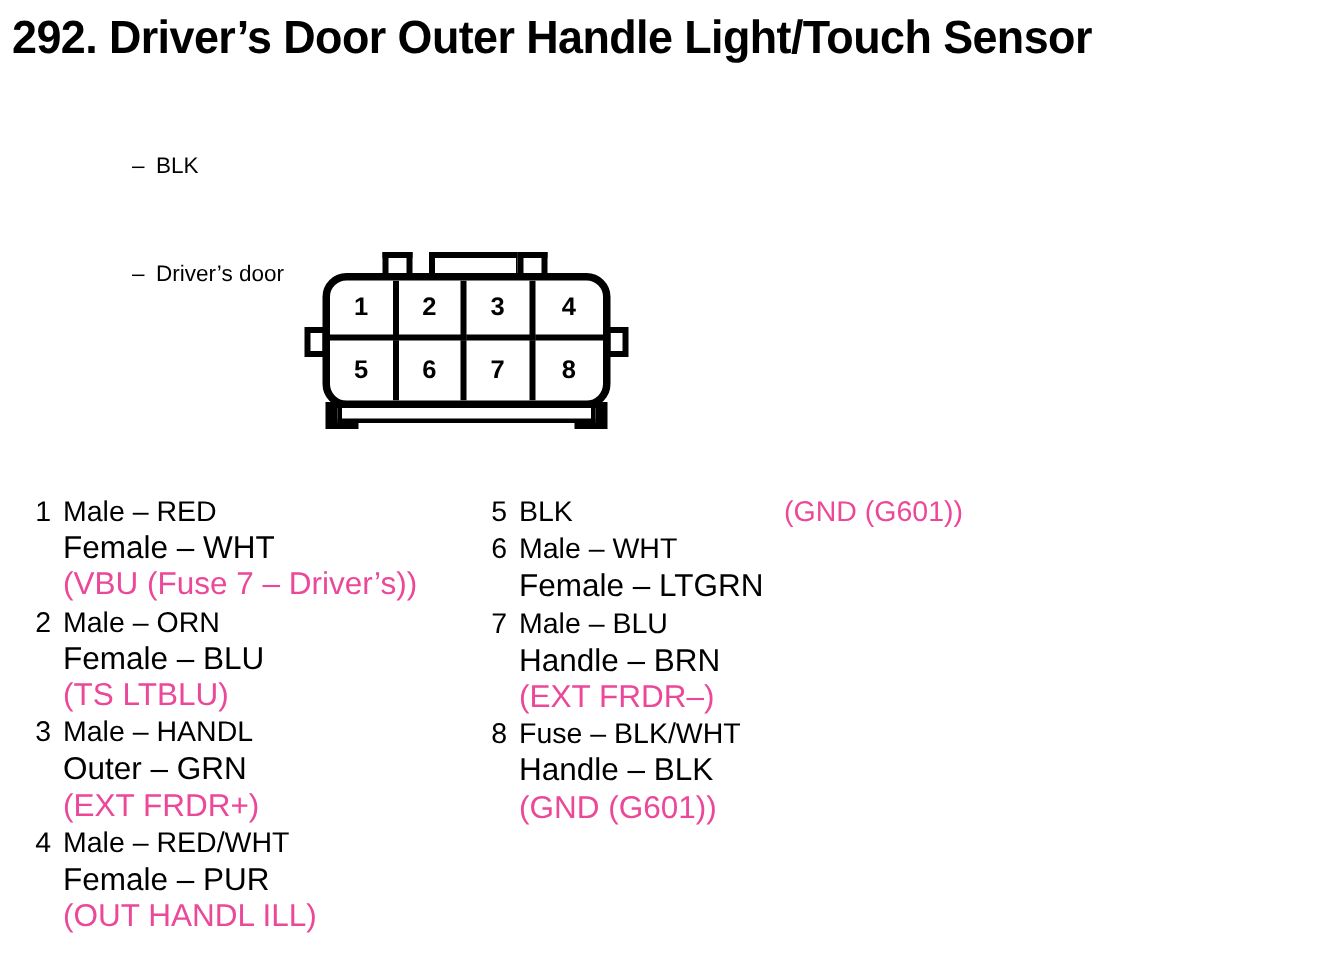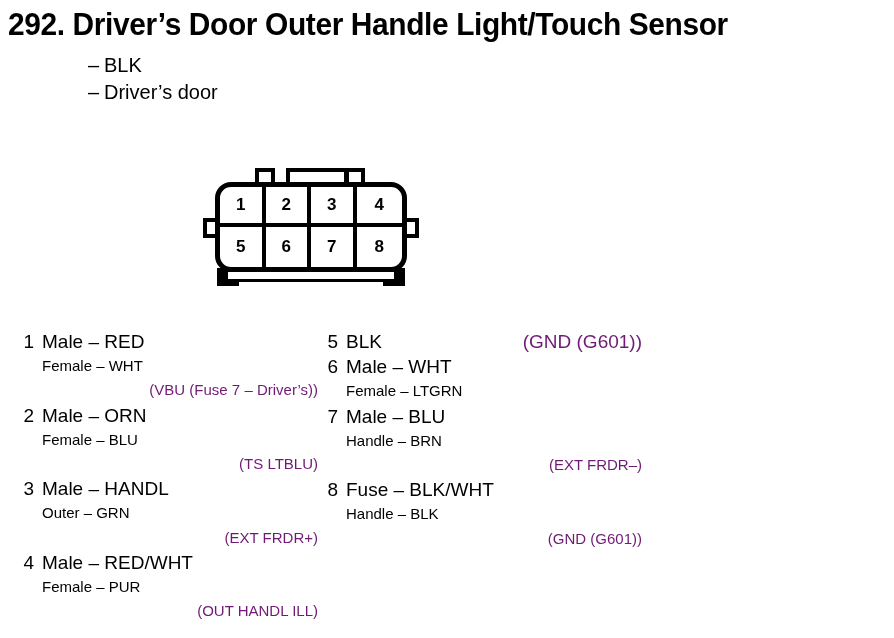--- a/index.html
+++ b/index.html
@@ -31,23 +31,24 @@
     transform-origin: left center;
   }
 
   .subtitle-list {
     position: absolute;
     left: 88px;
     top: 52px;
     width: 600px;
   }
   .subtitle-line {
-    font-size: 20px;
+    font-size: 15px;
     line-height: 27px;
     white-space: nowrap;
+    margin-top: 45px;
   }
   .subtitle-dash {
     display: inline-block;
     width: 16px;
   }
 
   
   .connector {
     position: absolute;
     left: 203px;
@@ -159,27 +160,26 @@
     flex: 0 0 24px;
     text-align: right;
     padding-right: 8px;
     box-sizing: border-box;
   }
   .pin-text {
     flex: 1 1 auto;
   }
   .pin-sub {
     padding-left: 24px;
-    font-size: 15px;
+    font-size: 21px;
     line-height: 24.2px;
     white-space: nowrap;
   }
   .fn {
-    color: #701a75;
-    text-align: right;
+    color: #ec4899;
   }
 </style>
 </head>
 <body>
 
 <div class="page-title">292.  Driver’s Door Outer Handle Light/Touch Sensor</div>
 
 <div class="subtitle-list">
   <div class="subtitle-line">
     <span class="subtitle-dash">–</span><span>BLK</span>

